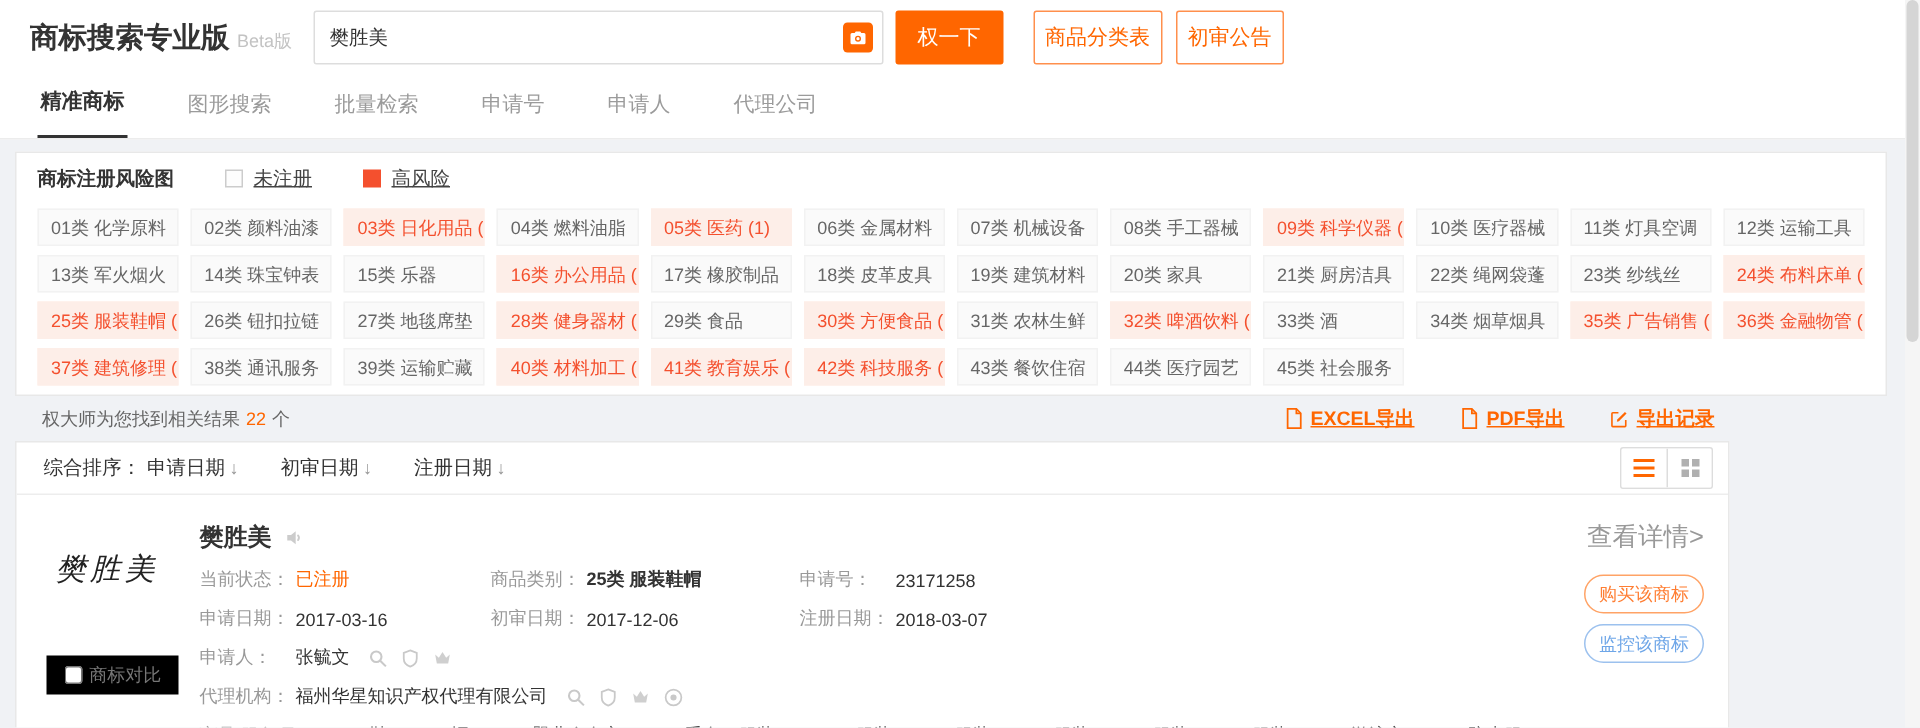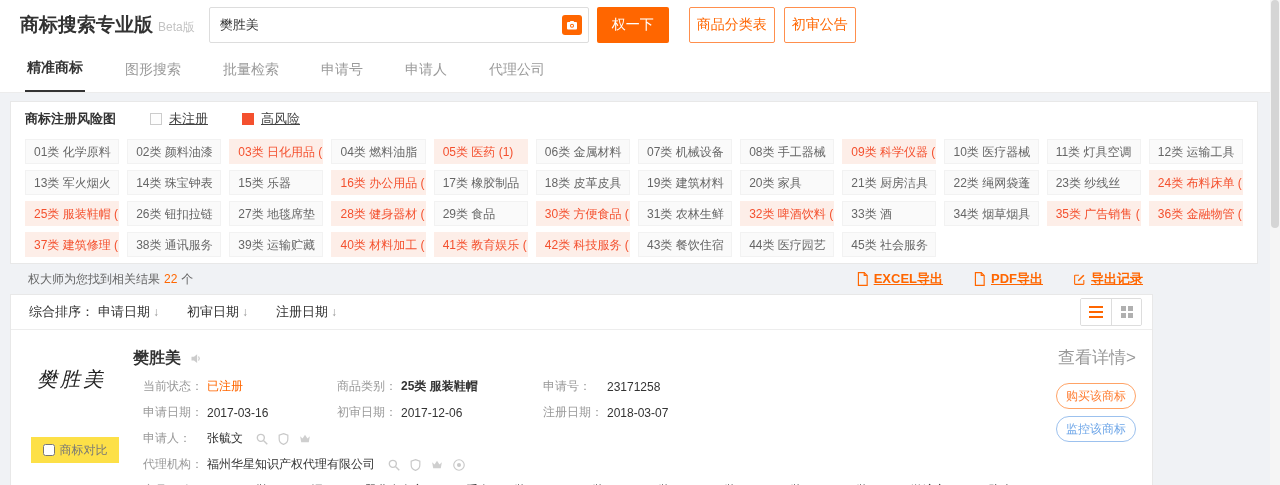--- a/index.html
+++ b/index.html
@@ -55,26 +55,26 @@
   .vt-btn + .vt-btn { border-left:1px solid #ddd; }
   .bars { display:flex; flex-direction:column; gap:3px; }
   .bar { width:14px; height:2px; background:#ff6600; }
   .grid-ic { display:grid; grid-template-columns:5px 5px; gap:2px; }
   .gsq { width:5px; height:5px; background:#b0b0b0; }
 
   
   .card { display:flex; padding:16px 16px 0 20px; }
   .card-left { width:88px; margin-right:14px; flex-shrink:0; }
   .tm-image { margin-top:20px; padding-left:6px; font-family:"DejaVu Serif",serif; font-style:italic; font-size:20px; color:#222; letter-spacing:3px; white-space:nowrap; cursor:pointer; }
-  .compare-box { margin-top:44px; width:88px; height:26px; background:#fde047; display:flex; align-items:center; justify-content:center; gap:5px; font-size:12px; color:#777; cursor:pointer; }
+  .compare-box { margin-top:44px; width:88px; height:26px; background:#000000; display:flex; align-items:center; justify-content:center; gap:5px; font-size:12px; color:#777; cursor:pointer; }
   .compare-box input { width:12px; height:12px; margin:0; }
   .card-main { flex:1; min-width:0; }
   .card-title-row { display:flex; align-items:center; gap:8px; margin-top:2px; }
   .card-title { font-size:16px; font-weight:bold; color:#333; cursor:pointer; }
-  .detail-row { display:flex; margin-top:9px; font-size:12px; align-items:center;margin-left:10px; }
+  .detail-row { display:flex; margin-top:9px; font-size:12px; align-items:center; }
   .col1 { width:194px; } .col2 { width:206px; } .col3 { flex:1; }
   .field { display:flex; align-items:center; min-width:0; }
   .flabel { color:#999; width:64px; flex-shrink:0; }
   .flabel.wide { width:auto; margin-right:8px; }
   .fvalue { color:#333; white-space:nowrap; }
   .fvalue.orange { color:#ff6600; }
   .fvalue.strong { font-weight:bold; }
   .icon-set { display:flex; gap:8px; margin-left:12px; align-items:center; }
   .icon-set svg, .title-ic svg { display:block; cursor:pointer; }
   .svc-text { overflow:hidden; }

